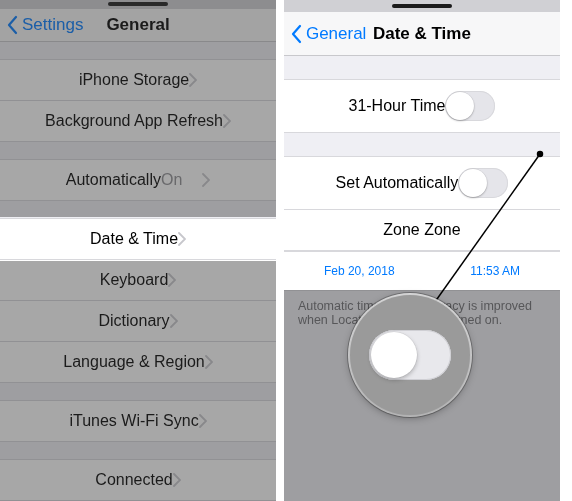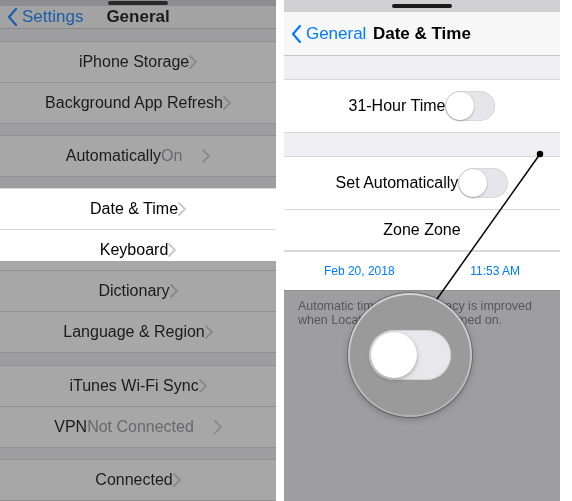--- a/index.html
+++ b/index.html
@@ -125,31 +125,20 @@
 
       <div class="group-space"></div>
       <div class="cell">
         <span>iTunes Wi-Fi Sync</span>
         <span class="chevron">
             <svg viewBox="0 0 8 14">
               <path d="M1 1 L7 7 L1 13" fill="none" stroke="currentColor" stroke-width="1.8" stroke-linecap="round"></path>
             </svg>
           </span>
       </div>
-      <div class="cell">
-        <span>VPN</span>
-        <span class="right">
-          <span class="detail">Not Connected</span>
-          <span class="chevron">
-              <svg viewBox="0 0 8 14">
-                <path d="M1 1 L7 7 L1 13" fill="none" stroke="currentColor" stroke-width="1.8" stroke-linecap="round"></path>
-              </svg>
-            </span>
-        </span>
-      </div>
 
       <div class="group-space"></div>
       <div class="cell">
         <span>Connected</span>
         <span class="chevron">
             <svg viewBox="0 0 8 14">
               <path d="M1 1 L7 7 L1 13" fill="none" stroke="currentColor" stroke-width="1.8" stroke-linecap="round"></path>
             </svg>
           </span>
       </div>

